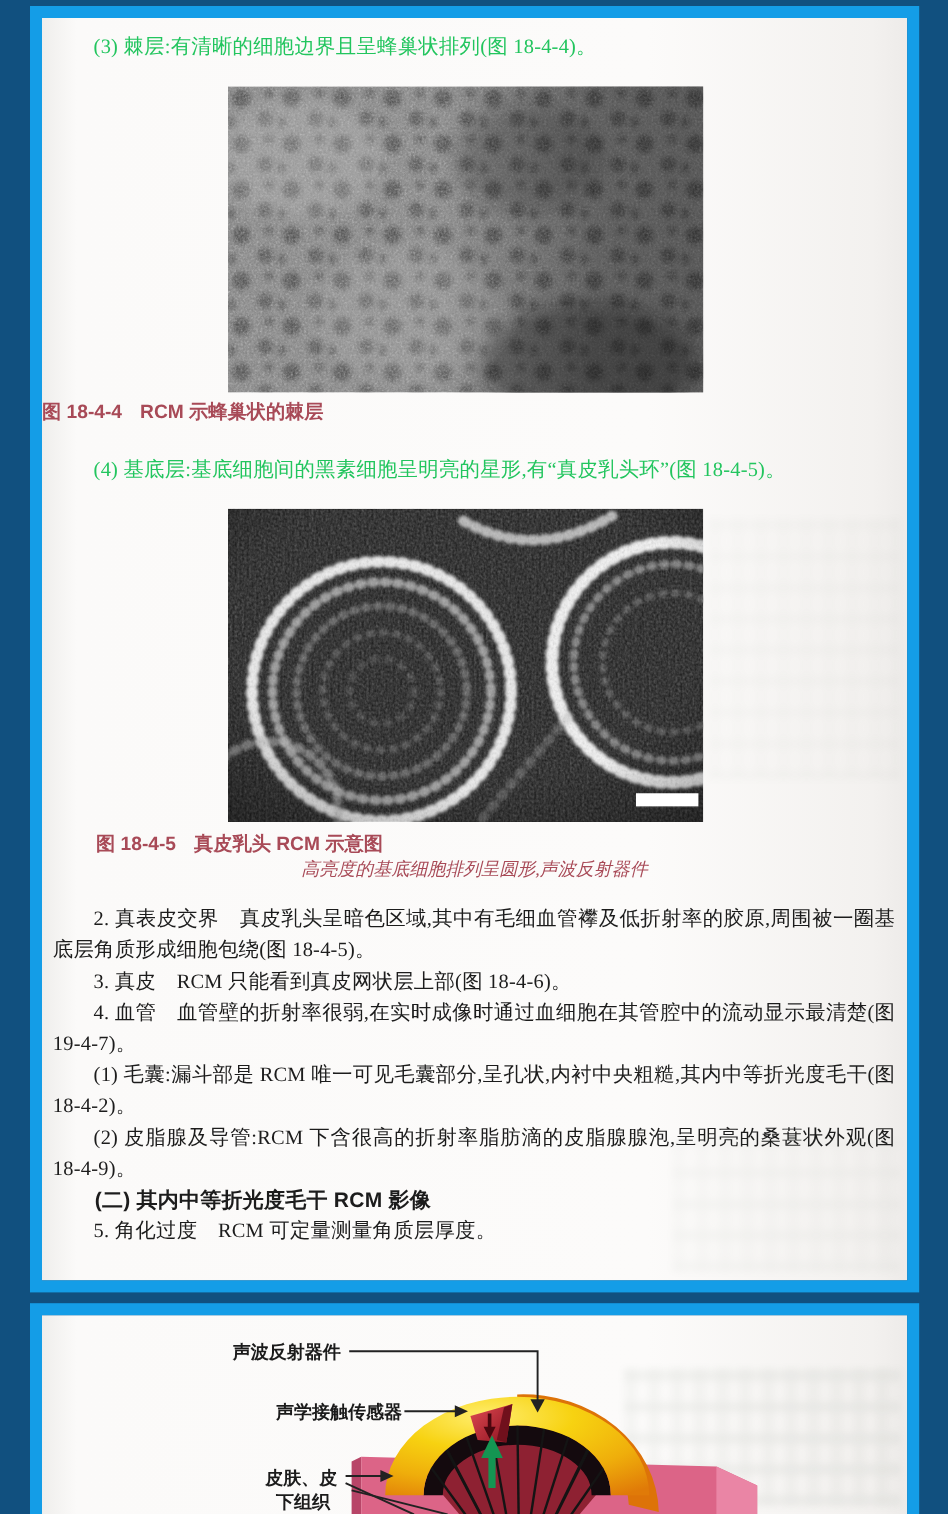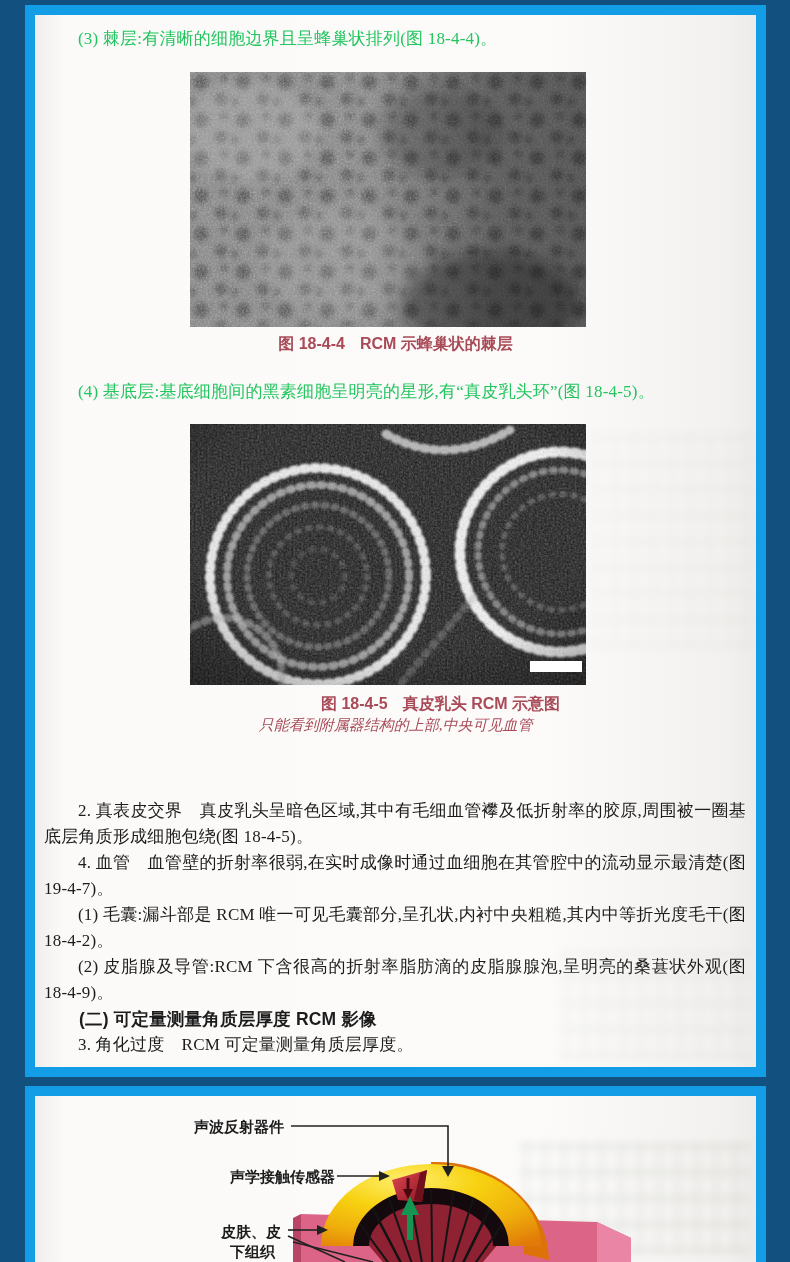--- a/index.html
+++ b/index.html
@@ -16,30 +16,30 @@
   .card1{ top:5px; height:1072px; }
   .card2{ top:1086px; height:200px; }
   .textline{
     position:absolute; left:44px; width:712px;
     font-size:17px; line-height:24px; color:#22c55e;
     text-indent:2em; letter-spacing:.2px;
   }
   .parablock{
     position:absolute; left:44px; top:753px; width:702px;
     font-size:17px; line-height:26px; color:#1c1c1c;
-    text-align:justify; letter-spacing:.2px;margin-top:45px;
+    text-align:justify; letter-spacing:.2px;
   }
   .parablock p{ margin:0; text-indent:2em; }
   .parablock p.hd{
     font-family:"Liberation Sans","DejaVu Sans",sans-serif;
     font-weight:700; font-size:17.5px;
   }
   .figsvg{ position:absolute; display:block; }
   .cap{
-    position:absolute; left:35px; width:721px; text-align:center;
+    position:absolute; left:35px; width:721px; text-align:left;
     font-family:"Liberation Sans","DejaVu Sans",sans-serif;
     color:#a84a57; font-weight:600; font-size:16px; line-height:20px;
   }
   .cap .t{ margin-left:15px; }
   .subcap{
     position:absolute; left:35px; width:721px; text-align:center;
     font-style:italic; color:#a84a57; font-weight:500;
     font-size:15px; line-height:18px;
   }
   .ghost{
@@ -141,29 +141,30 @@
       <path d="M212,258 L288,168" stroke="#a8a8a8" stroke-width="8" stroke-dasharray="3 9" opacity="0.35"></path>
     </g>
     <rect width="396" height="261" filter="url(#grainB)" opacity="0.42"></rect>
     <rect width="396" height="261" fill="url(#vignB)"></rect>
     <rect x="340" y="237" width="52" height="11" fill="#ffffff"></rect>
   </svg>
 
   <div class="cap" style="top:694px;margin-left:45px;">
     <span>图 18-4-5</span><span class="t">真皮乳头 RCM 示意图</span>
   </div>
-  <div class="subcap" style="top:716px;">只能看到附属器结构的上部,中央可见血管</div>
+  <div class="subcap" style="top:716px;">高亮度的基底细胞排列呈圆形,声波反射器件</div>
 
   <div class="parablock">
     <p>2. 真表皮交界　真皮乳头呈暗色区域,其中有毛细血管襻及低折射率的胶原,周围被一圈基底层角质形成细胞包绕(图 18-4-5)。</p>
+    <p>3. 真皮　RCM 只能看到真皮网状层上部(图 18-4-6)。</p>
     <p>4. 血管　血管壁的折射率很弱,在实时成像时通过血细胞在其管腔中的流动显示最清楚(图 19-4-7)。</p>
     <p>(1) 毛囊:漏斗部是 RCM 唯一可见毛囊部分,呈孔状,内衬中央粗糙,其内中等折光度毛干(图 18-4-2)。</p>
     <p>(2) 皮脂腺及导管:RCM 下含很高的折射率脂肪滴的皮脂腺腺泡,呈明亮的桑葚状外观(图 18-4-9)。</p>
-    <p class="hd">(二) 可定量测量角质层厚度 RCM 影像</p>
-    <p>3. 角化过度　RCM 可定量测量角质层厚度。</p>
+    <p class="hd">(二) 其内中等折光度毛干 RCM 影像</p>
+    <p>5. 角化过度　RCM 可定量测量角质层厚度。</p>
   </div>
 
   <div class="ghost g1" style="left:590px;top:430px;width:160px;height:220px;"></div>
   <div class="ghost g2" style="left:560px;top:950px;width:190px;height:110px;"></div>
 
   <div class="card card2"></div>
   <div class="ghost g3" style="left:520px;top:1140px;width:230px;height:115px;"></div>
 
   <svg class="figsvg" style="left:35px;top:1096px;" width="721" height="166" viewBox="0 0 721 166" role="img">
     <defs>

